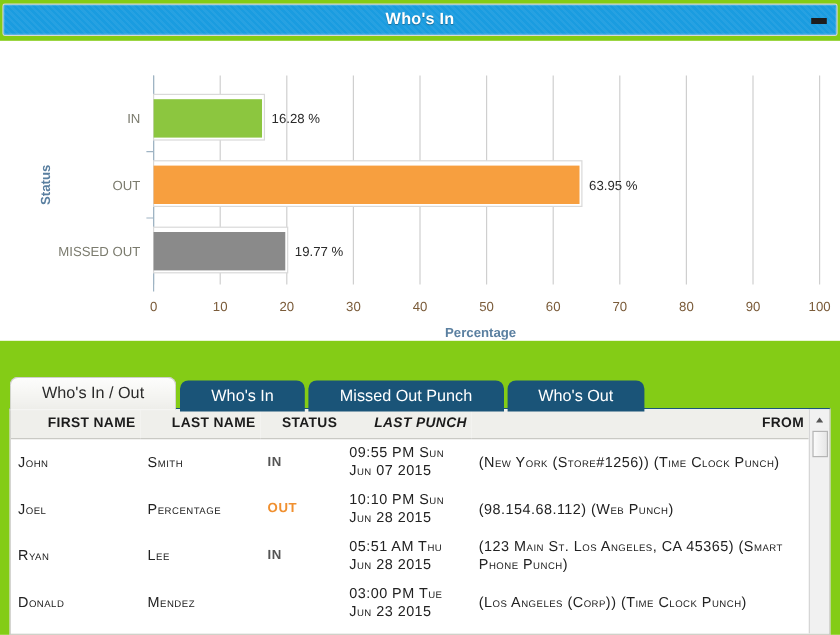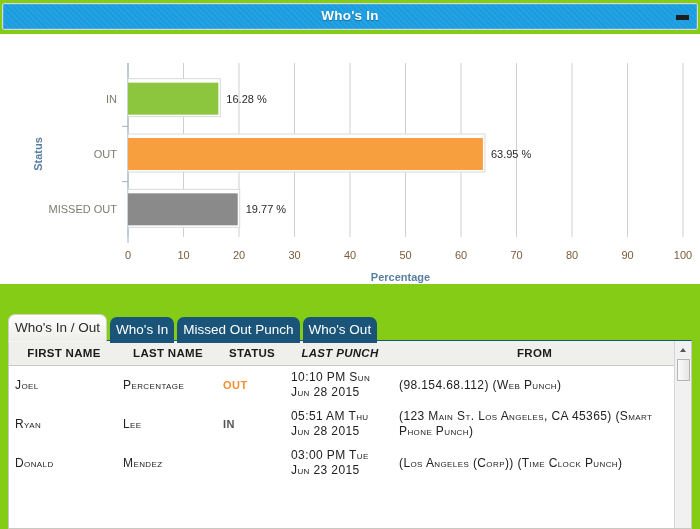--- a/index.html
+++ b/index.html
@@ -76,21 +76,21 @@
     top: 314px;
     height: 28px;
     display: flex;
     align-items: flex-end;
     gap: 3px;
     z-index: 4;
   }
   .tab {
     height: 26px;
     line-height: 26px;
-    padding: 0 6px;
+    padding: 0 26px;
     font-size: 13.5px;
     color: #ffffff;
     background: #1a5478;
     border-radius: 7px 7px 0 0;
     cursor: pointer;
     white-space: nowrap;
     box-sizing: border-box;
     position: relative;
     top: 1px;
   }
@@ -128,21 +128,21 @@
     background: #ffffff;
   }
   table.grid {
     border-collapse: collapse;
     width: 100%;
     table-layout: fixed;
   }
   table.grid thead th {
     background: #efefeb;
     border-bottom: 1px solid #c9c9c4;
-    text-align: center;
+    text-align: right;
     font-size: 11.5px;
     font-weight: bold;
     color: #1b1b1b;
     padding: 6px 4px 6px 6px;
     vertical-align: middle;
     letter-spacing: 0.3px;
     font-variant: normal;
     text-transform: uppercase;
   }
   table.grid tbody td {
@@ -295,20 +295,27 @@
           <tr>
             <th class="col-first">FIRST NAME</th>
             <th class="col-last">LAST NAME</th>
             <th class="col-status">STATUS</th>
             <th class="col-punch">LAST PUNCH</th>
             <th class="col-from">FROM</th>
           </tr>
         </thead>
         <tbody id="table-body">
             <tr>
+              <td class="col-first">John</td>
+              <td class="col-last">Smith</td>
+              <td class="col-status"><span class="status-in">IN</span></td>
+              <td class="col-punch">09:55 PM Sun Jun 07 2015</td>
+              <td class="col-from">(New York (Store#1256)) (Time Clock Punch)</td>
+            </tr>
+            <tr>
               <td class="col-first">Joel</td>
               <td class="col-last">Percentage</td>
               <td class="col-status"><span class="status-out">OUT</span></td>
               <td class="col-punch">10:10 PM Sun Jun 28 2015</td>
               <td class="col-from">(98.154.68.112) (Web Punch)</td>
             </tr>
             <tr>
               <td class="col-first">Ryan</td>
               <td class="col-last">Lee</td>
               <td class="col-status"><span class="status-in">IN</span></td>

